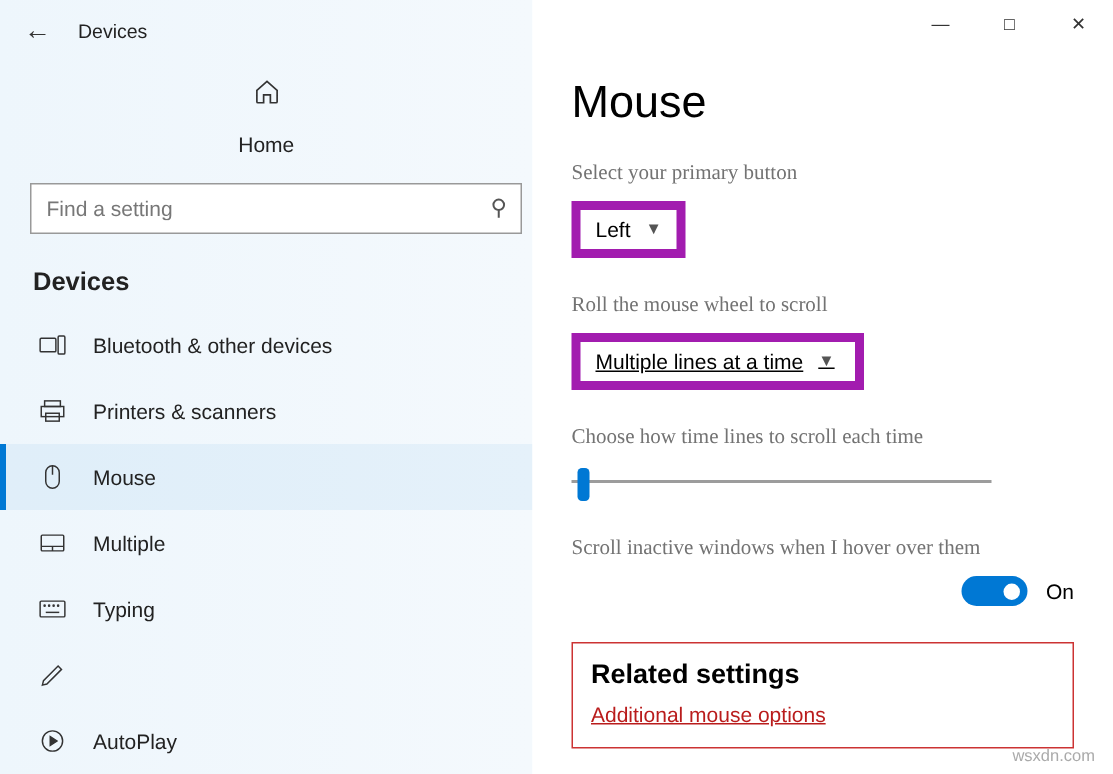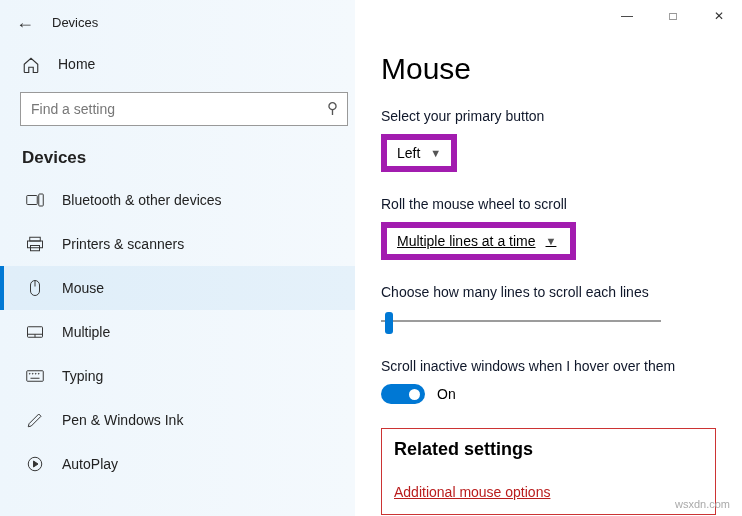--- a/index.html
+++ b/index.html
@@ -9,21 +9,21 @@
       width: 355px;
       background: linear-gradient(to right, #eef6fc, #f4f9fd);
       border-right: 0;
       display: flex;
       flex-direction: column;
       padding-top: 0;
     }
     .titlebar { display: flex; align-items: center; height: 44px; padding-left: 16px; gap: 18px; }
     .back-arrow { font-size: 18px; cursor: pointer; color: #333; }
     .title-text { font-size: 13px; color: #222; }
-    .home-row { display: flex; gap: 18px; padding: 12px 22px; cursor: pointer; font-size: 14px; color: #222; }
+    .home-row { display: flex; align-items: center; gap: 18px; padding: 12px 22px; cursor: pointer; font-size: 14px; color: #222; flex-direction: column; }
     .home-icon { width: 18px; height: 18px; display: flex; align-items: center; justify-content: center; }
     .search-wrap { padding: 6px 20px 10px; }
     .search-box { position: relative; width: 328px; }
     .search-input {
       width: 100%; height: 34px; border: 1px solid #999; background: #fff;
       padding: 0 36px 0 10px; font-size: 14px; color: #777; outline: none;
     }
     .search-input::placeholder { color: #777; }
     .search-icon { position: absolute; right: 10px; top: 7px; font-size: 15px; color: #555; }
     .section-header { font-weight: 600; font-size: 17px; padding: 12px 22px 10px; color: #222; }
@@ -35,40 +35,40 @@
     }
     .nav-item.selected { border-left-color: #0078d4; background: rgba(0,120,212,0.06); }
     .nav-icon { width: 18px; height: 18px; display: flex; align-items: center; justify-content: center; color: #333; }
     .content {
       flex: 1; padding: 0 26px 0 26px; position: relative;
       background: #fff;
     }
     .winctrls { position: absolute; top: 0; right: 0; height: 32px; display: flex; }
     .winbtn { width: 46px; height: 32px; display: flex; align-items: center; justify-content: center; cursor: pointer; font-size: 12px; color: #333; }
     .page-title { font-size: 30px; font-weight: 400; margin-top: 52px; margin-bottom: 22px; }
-    .setting-label { font-size: 14px; color: #0f172a; margin-bottom: 10px; }
+    .setting-label { font-size: 14px; color: #737373; margin-bottom: 10px; font-family: Liberation Serif, serif; }
     .setting-group { margin-bottom: 24px; }
     .select-box {
       border: 6px solid #a21caf; padding: 5px 10px; display: inline-flex;
       align-items: center; gap: 10px; font-size: 14px; cursor: pointer; min-width: 60px;
     }
     .select-box.wide { min-width: 195px; text-decoration: underline; }
     .chev { font-size: 11px; color: #555; }
     .slider-wrap { position: relative; width: 280px; height: 24px; }
     .slider-track { position: absolute; top: 10px; left: 0; right: 0; height: 2px; background: #9c9c9c; }
     .slider-thumb { position: absolute; top: 2px; left: 4px; width: 8px; height: 22px; background: #0078d4; border-radius: 3px; }
-    .toggle-row { display: flex; align-items: center; gap: 12px; margin-top: 10px; }
+    .toggle-row { display: flex; align-items: center; gap: 12px; margin-top: 10px; justify-content: flex-end; }
     .toggle {
       width: 44px; height: 20px; background: #0078d4; border-radius: 10px;
       position: relative; cursor: pointer;
     }
     .toggle-knob { position: absolute; width: 11px; height: 11px; background: #fff; border-radius: 50%; top: 4.5px; right: 5px; }
     .toggle-text { font-size: 14px; }
     .related-box { border: 1px solid #c33; padding: 10px 12px 14px; margin-top: 6px; }
-    .related-title { font-size: 18px; font-weight: 600; margin-bottom: 24px; }
+    .related-title { font-size: 18px; font-weight: 600; margin-bottom: 8px; }
     .related-link { color: #b91c1c; font-size: 14px; cursor: pointer; text-decoration: underline; }
     .watermark { position: absolute; bottom: 6px; right: 12px; font-size: 11px; color: #aaa; text-align: center; }
   </style>
 </head>
 <body>
 
 <div class="window">
   <div class="sidebar">
     <div class="titlebar">
       <span class="back-arrow">←</span>
@@ -140,21 +140,20 @@
             </svg>
         </span>
         <span>Typing</span>
       </li>
       <li class="nav-item">
         <span class="nav-icon">
           <svg width="18" height="18" viewBox="0 0 24 24" fill="none" stroke="#333" stroke-width="1.3">
               <path d="M3 21l4-1 13-13-3-3L4 17z"></path>
             </svg>
         </span>
-        <span>Pen &amp; Windows Ink</span>
       </li>
       <li class="nav-item">
         <span class="nav-icon">
           <svg width="18" height="18" viewBox="0 0 24 24" fill="none" stroke="#333" stroke-width="1.3">
               <circle cx="12" cy="12" r="9"></circle>
               <polygon points="10,8 16,12 10,16" fill="#333"></polygon>
             </svg>
         </span>
         <span>AutoPlay</span>
       </li>
@@ -180,21 +179,21 @@
 
     <div class="setting-group">
       <div class="setting-label">Roll the mouse wheel to scroll</div>
       <div class="select-box wide">
         <span>Multiple lines at a time</span>
         <span class="chev">▼</span>
       </div>
     </div>
 
     <div class="setting-group">
-      <div class="setting-label">Choose how many lines to scroll each lines</div>
+      <div class="setting-label">Choose how time lines to scroll each time</div>
       <div class="slider-wrap">
         <div class="slider-track"></div>
         <div class="slider-thumb"></div>
       </div>
     </div>
 
     <div class="setting-group">
       <div class="setting-label">Scroll inactive windows when I hover over them</div>
       <div class="toggle-row">
         <div class="toggle">

